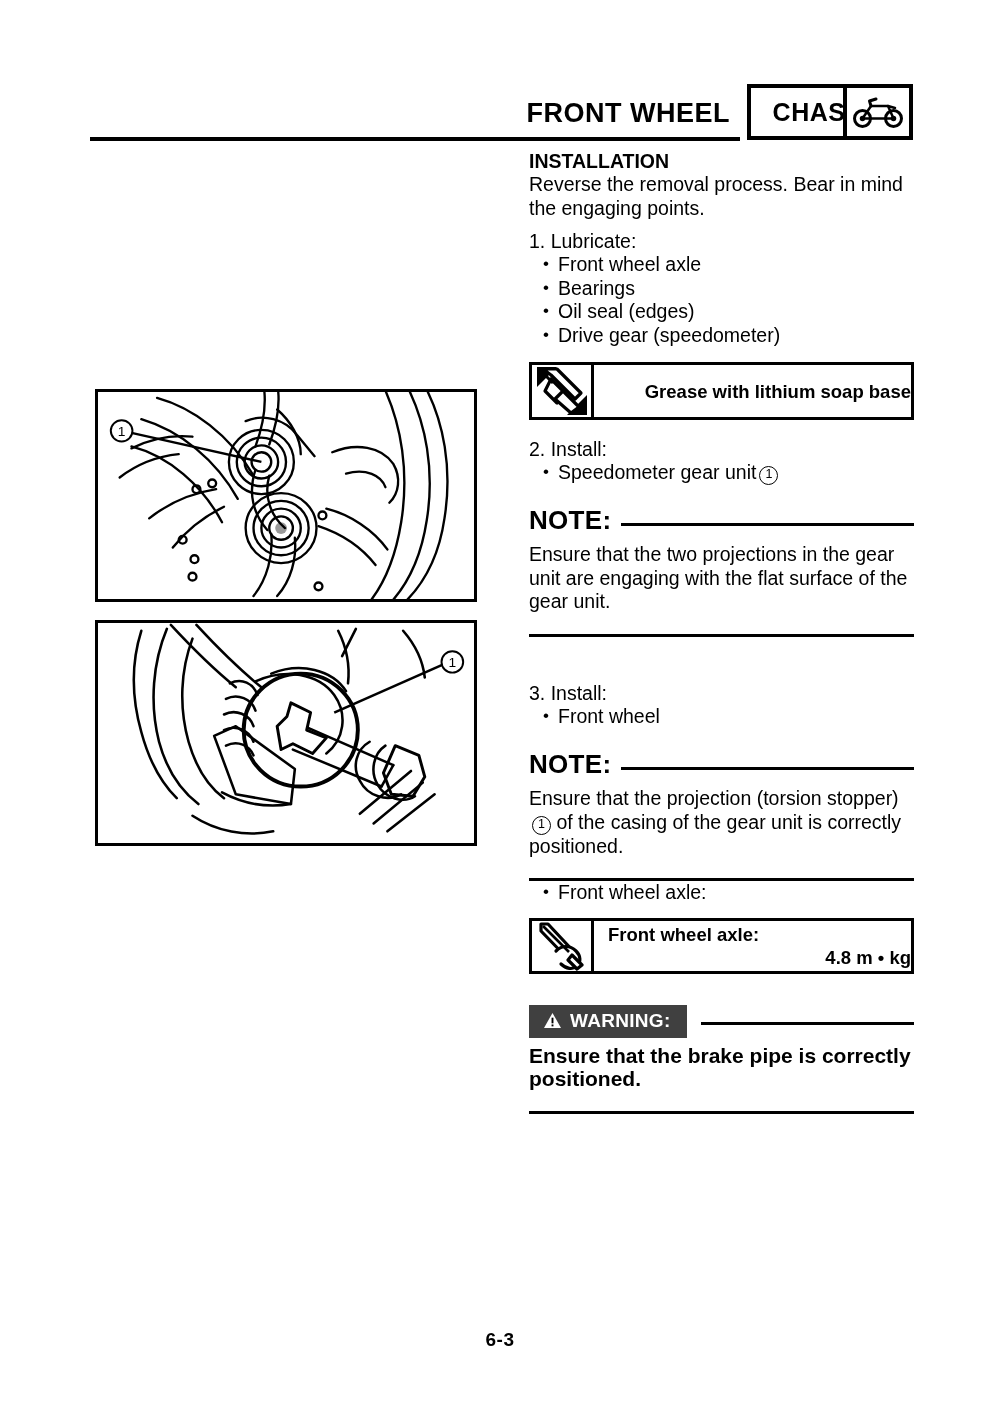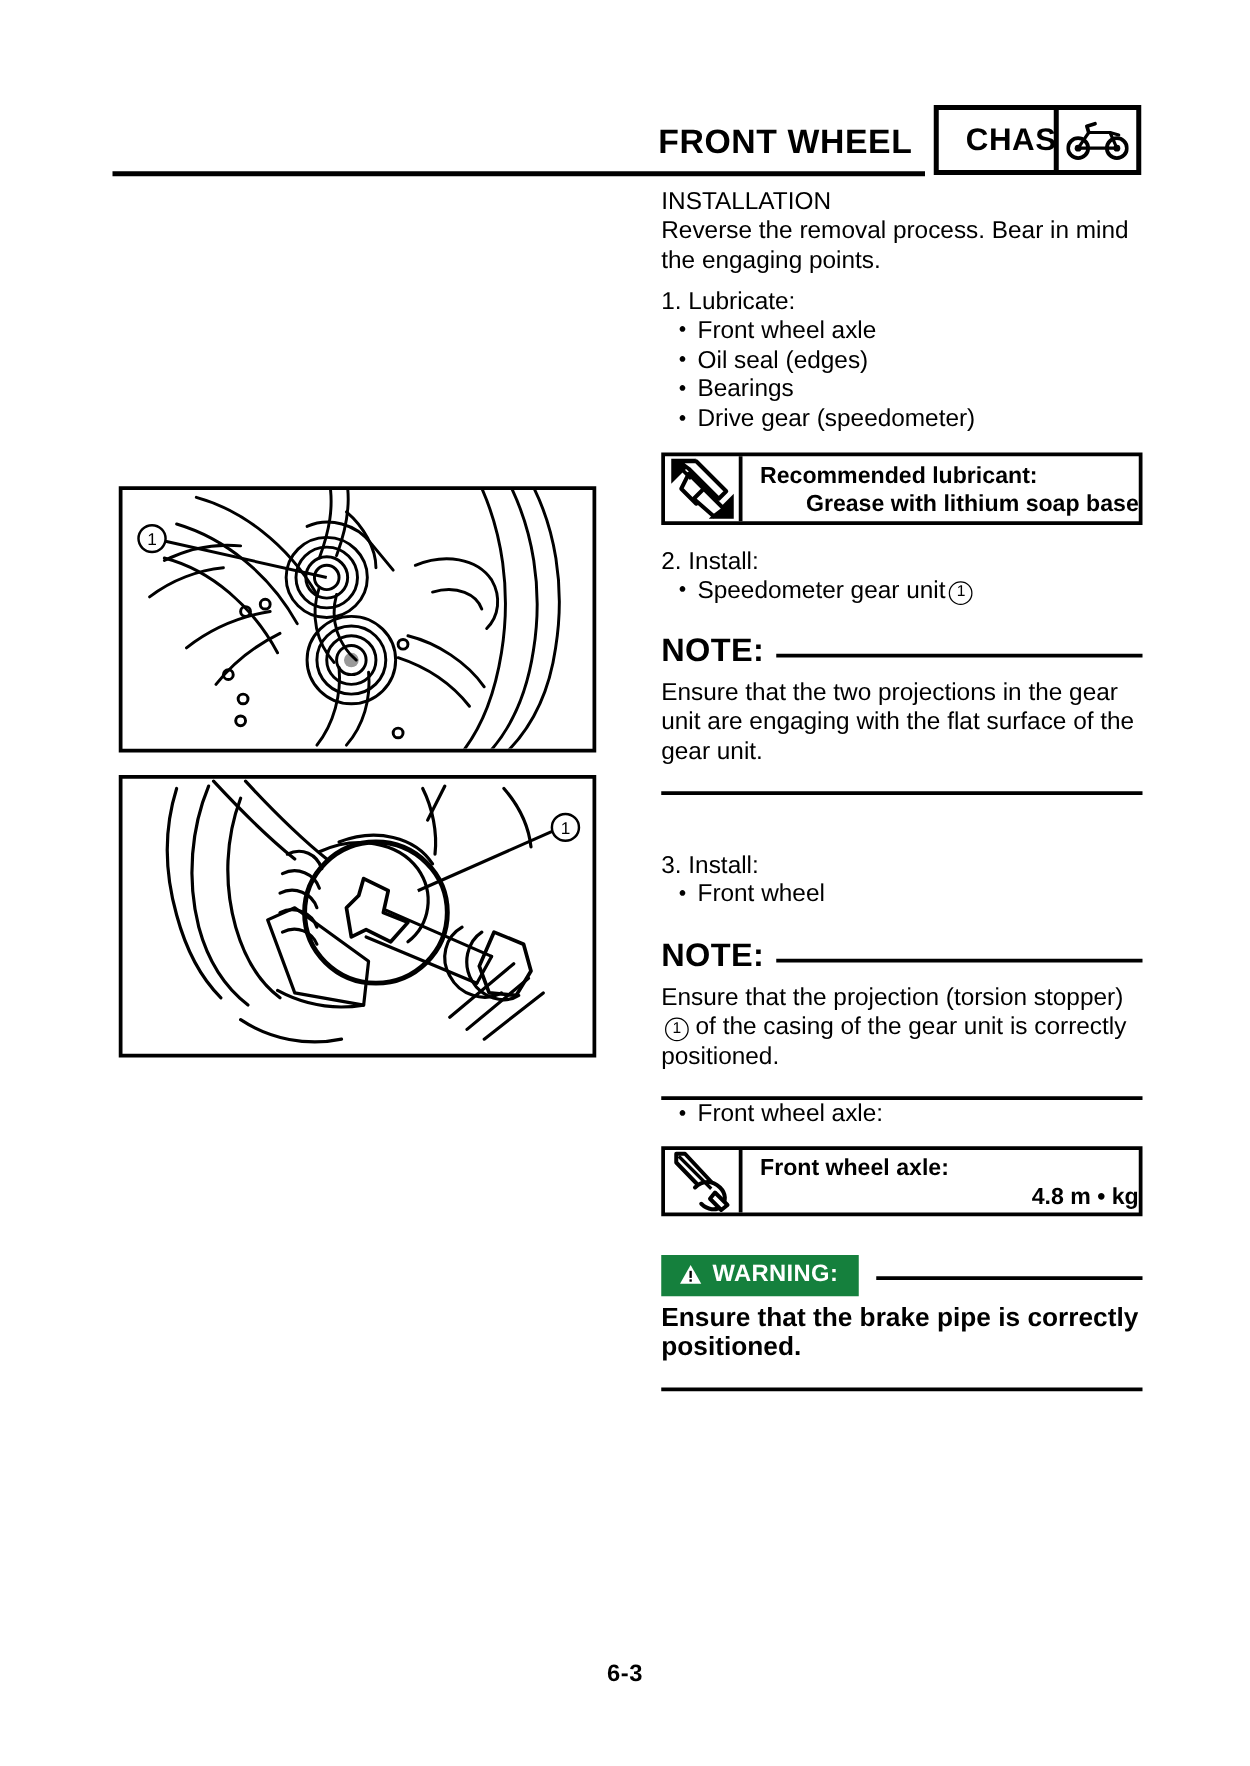--- a/index.html
+++ b/index.html
@@ -80,21 +80,21 @@
 
   
   #content {
     position: absolute;
     left: 529px;
     top: 150px;
     width: 385px;
   }
   .h-bold {
     font-size: 19.5px;
-    font-weight: normal;
+    font-weight: bold;
     line-height: 23px;
   }
   .para {
     font-size: 19.5px;
     line-height: 23.5px;
   }
   .step {
     font-size: 19.5px;
     line-height: 24px;
     margin-top: 11px;
@@ -188,21 +188,21 @@
     background: #000;
   }
 
   
   .warn-head {
     display: flex;
     align-items: center;
     gap: 14px;
   }
   .warn-badge {
-    background: #15803d;
+    background: #404040;
     color: #fff;
     display: flex;
     align-items: center;
     gap: 8px;
     padding: 5px 16px 6px 14px;
   }
   .warn-badge .txt {
     font-size: 19px;
     font-weight: bold;
     letter-spacing: 0.3px;
@@ -366,40 +366,39 @@
   </div>
 
   <div id="content">
 
     <div class="h-bold">INSTALLATION</div>
     <div class="para">Reverse the removal process. Bear in mind the engaging points.</div>
 
     <div class="step" style="margin-top:9px;">1. Lubricate:</div>
     <ul class="bullets">
       <li>Front wheel axle</li>
+      <li>Bearings</li>
       <li>Oil seal (edges)</li>
-      <li>Bearings</li>
       <li>Drive gear (speedometer)</li>
     </ul>
 
     <div class="spec-box" style="margin-top:15px; height:58px;">
       <div class="spec-icon-cell">
         <svg width="54" height="52" viewBox="0 0 54 52">
           <path d="M2 2 L22 2 L2 22 Z" fill="#000"></path>
           <path d="M52 50 L32 50 L52 30 Z" fill="#000"></path>
           <g fill="#fff" stroke="#000" stroke-width="3.2" stroke-linejoin="round">
             <path d="M8 4 L22 4 L46 28 L40 34 L16 10 Z"></path>
             <path d="M16 14 L30 28 L22 38 L10 26 Z"></path>
             <path d="M28 26 L44 42 L36 48 L20 34 Z"></path>
           </g>
           <path d="M6 6 L18 18" stroke="#000" stroke-width="3" fill="none"></path>
         </svg>
       </div>
       <div class="spec-text-cell">
-        <div class="spec-line">Recommended lubricant:</div>
         <div class="spec-line indent">Grease with lithium soap base</div>
       </div>
     </div>
 
     <div class="step" style="margin-top:17px;">2. Install:</div>
     <ul class="bullets">
       <li><span>Speedometer gear unit</span><span class="circ">1</span></li>
     </ul>
 
     <div style="margin-top:20px;">

